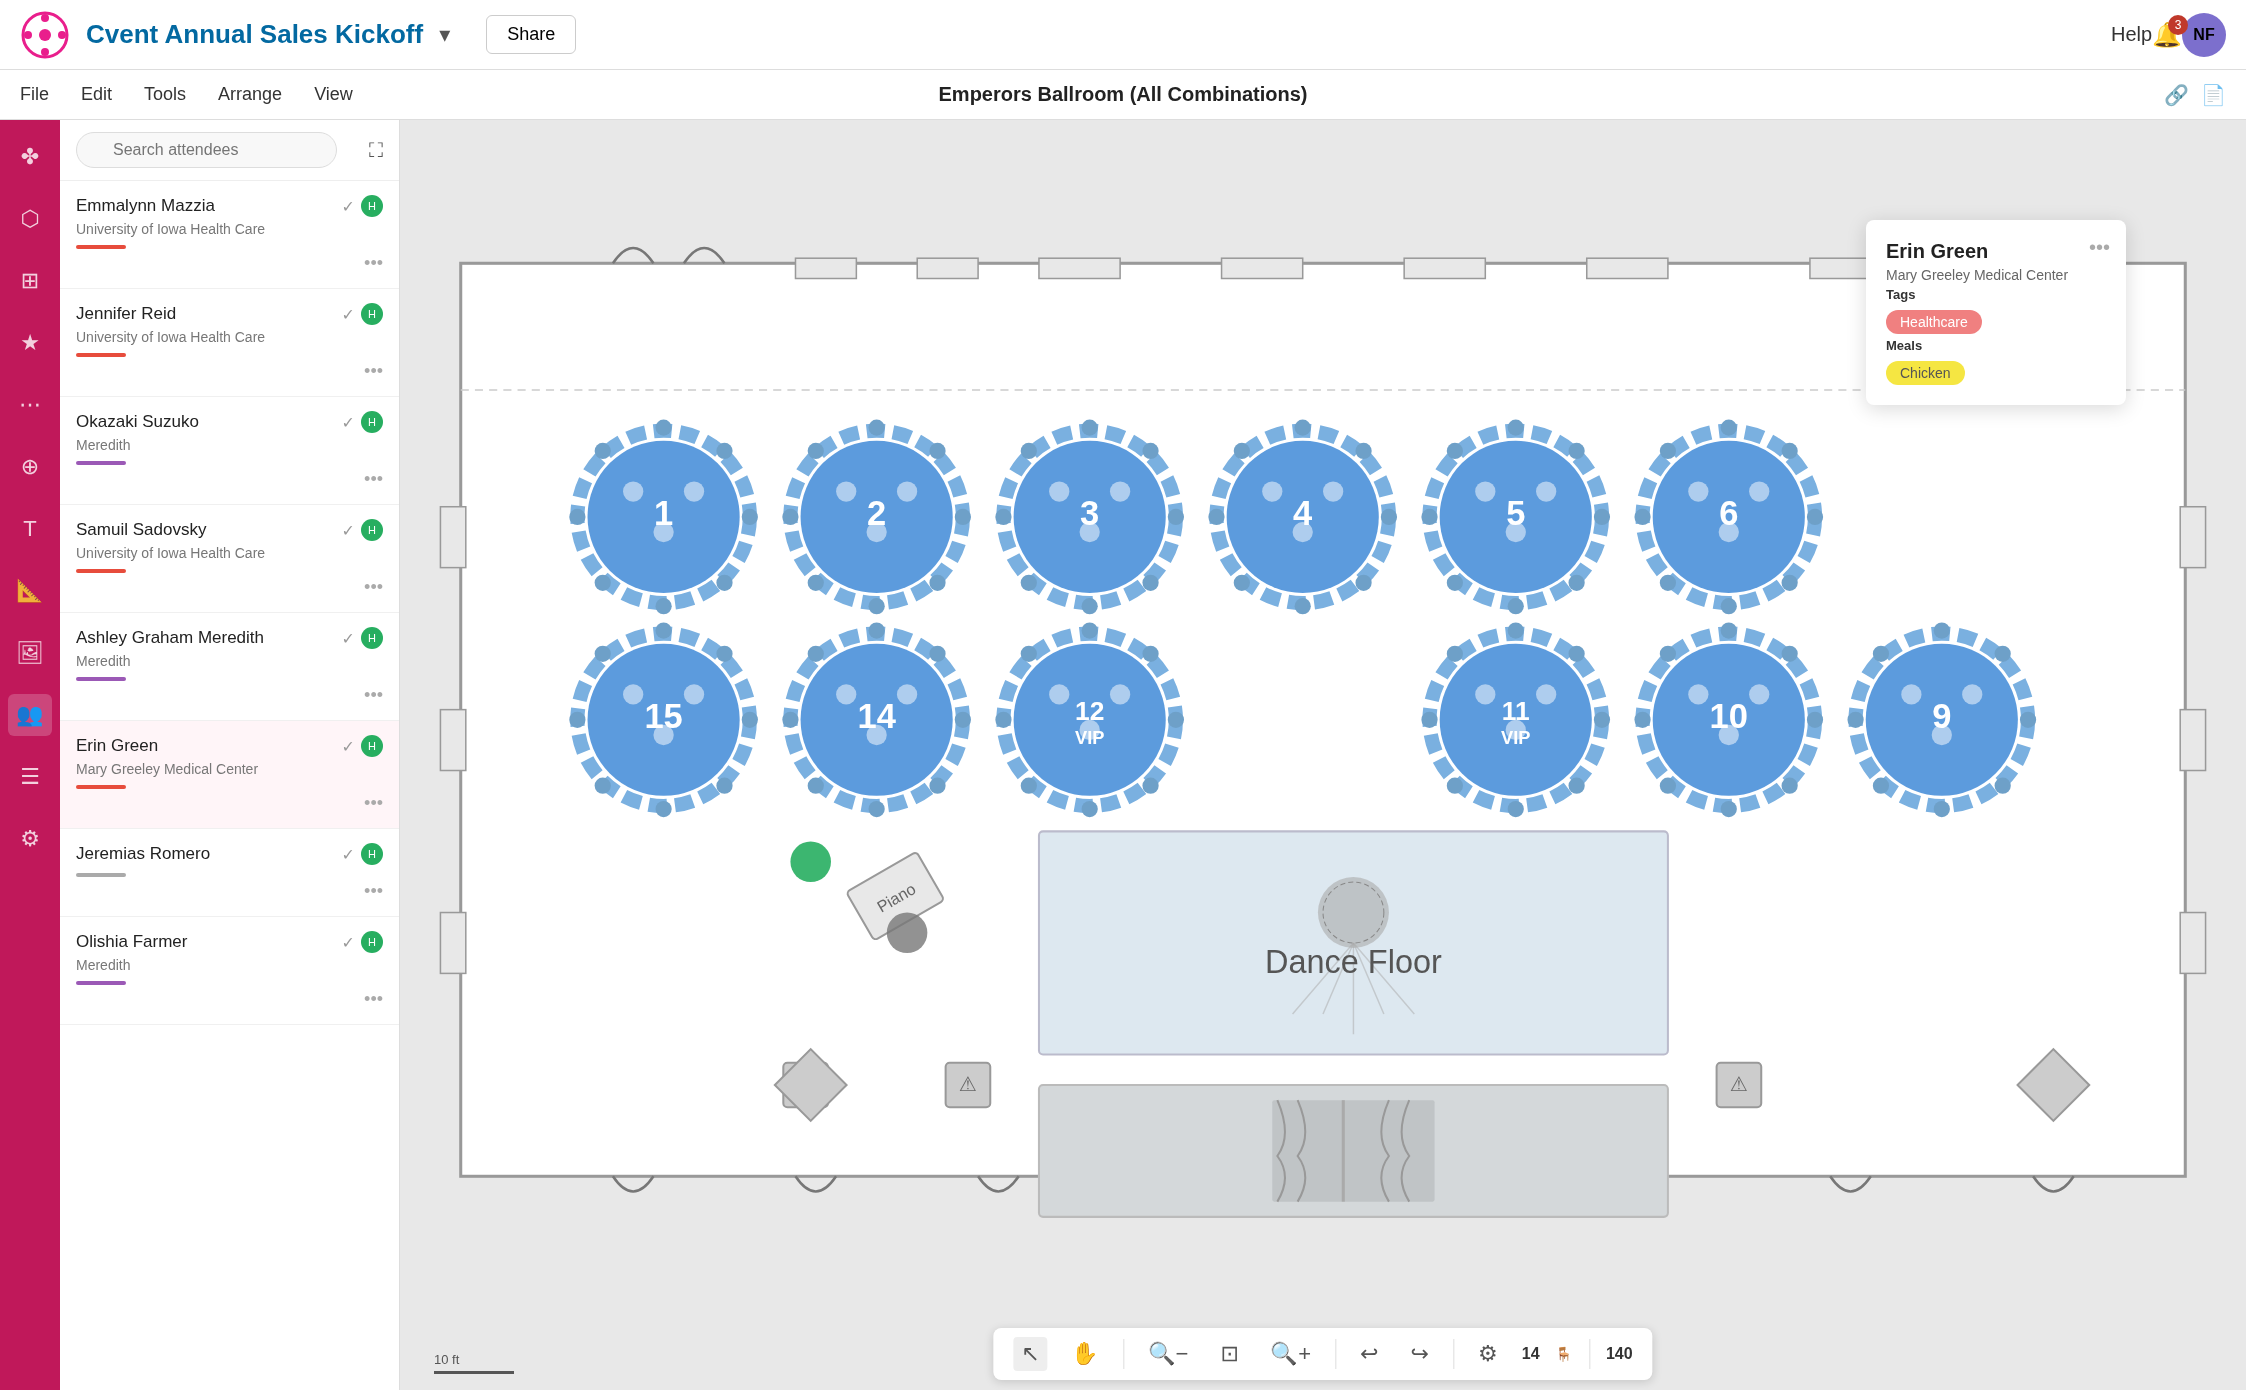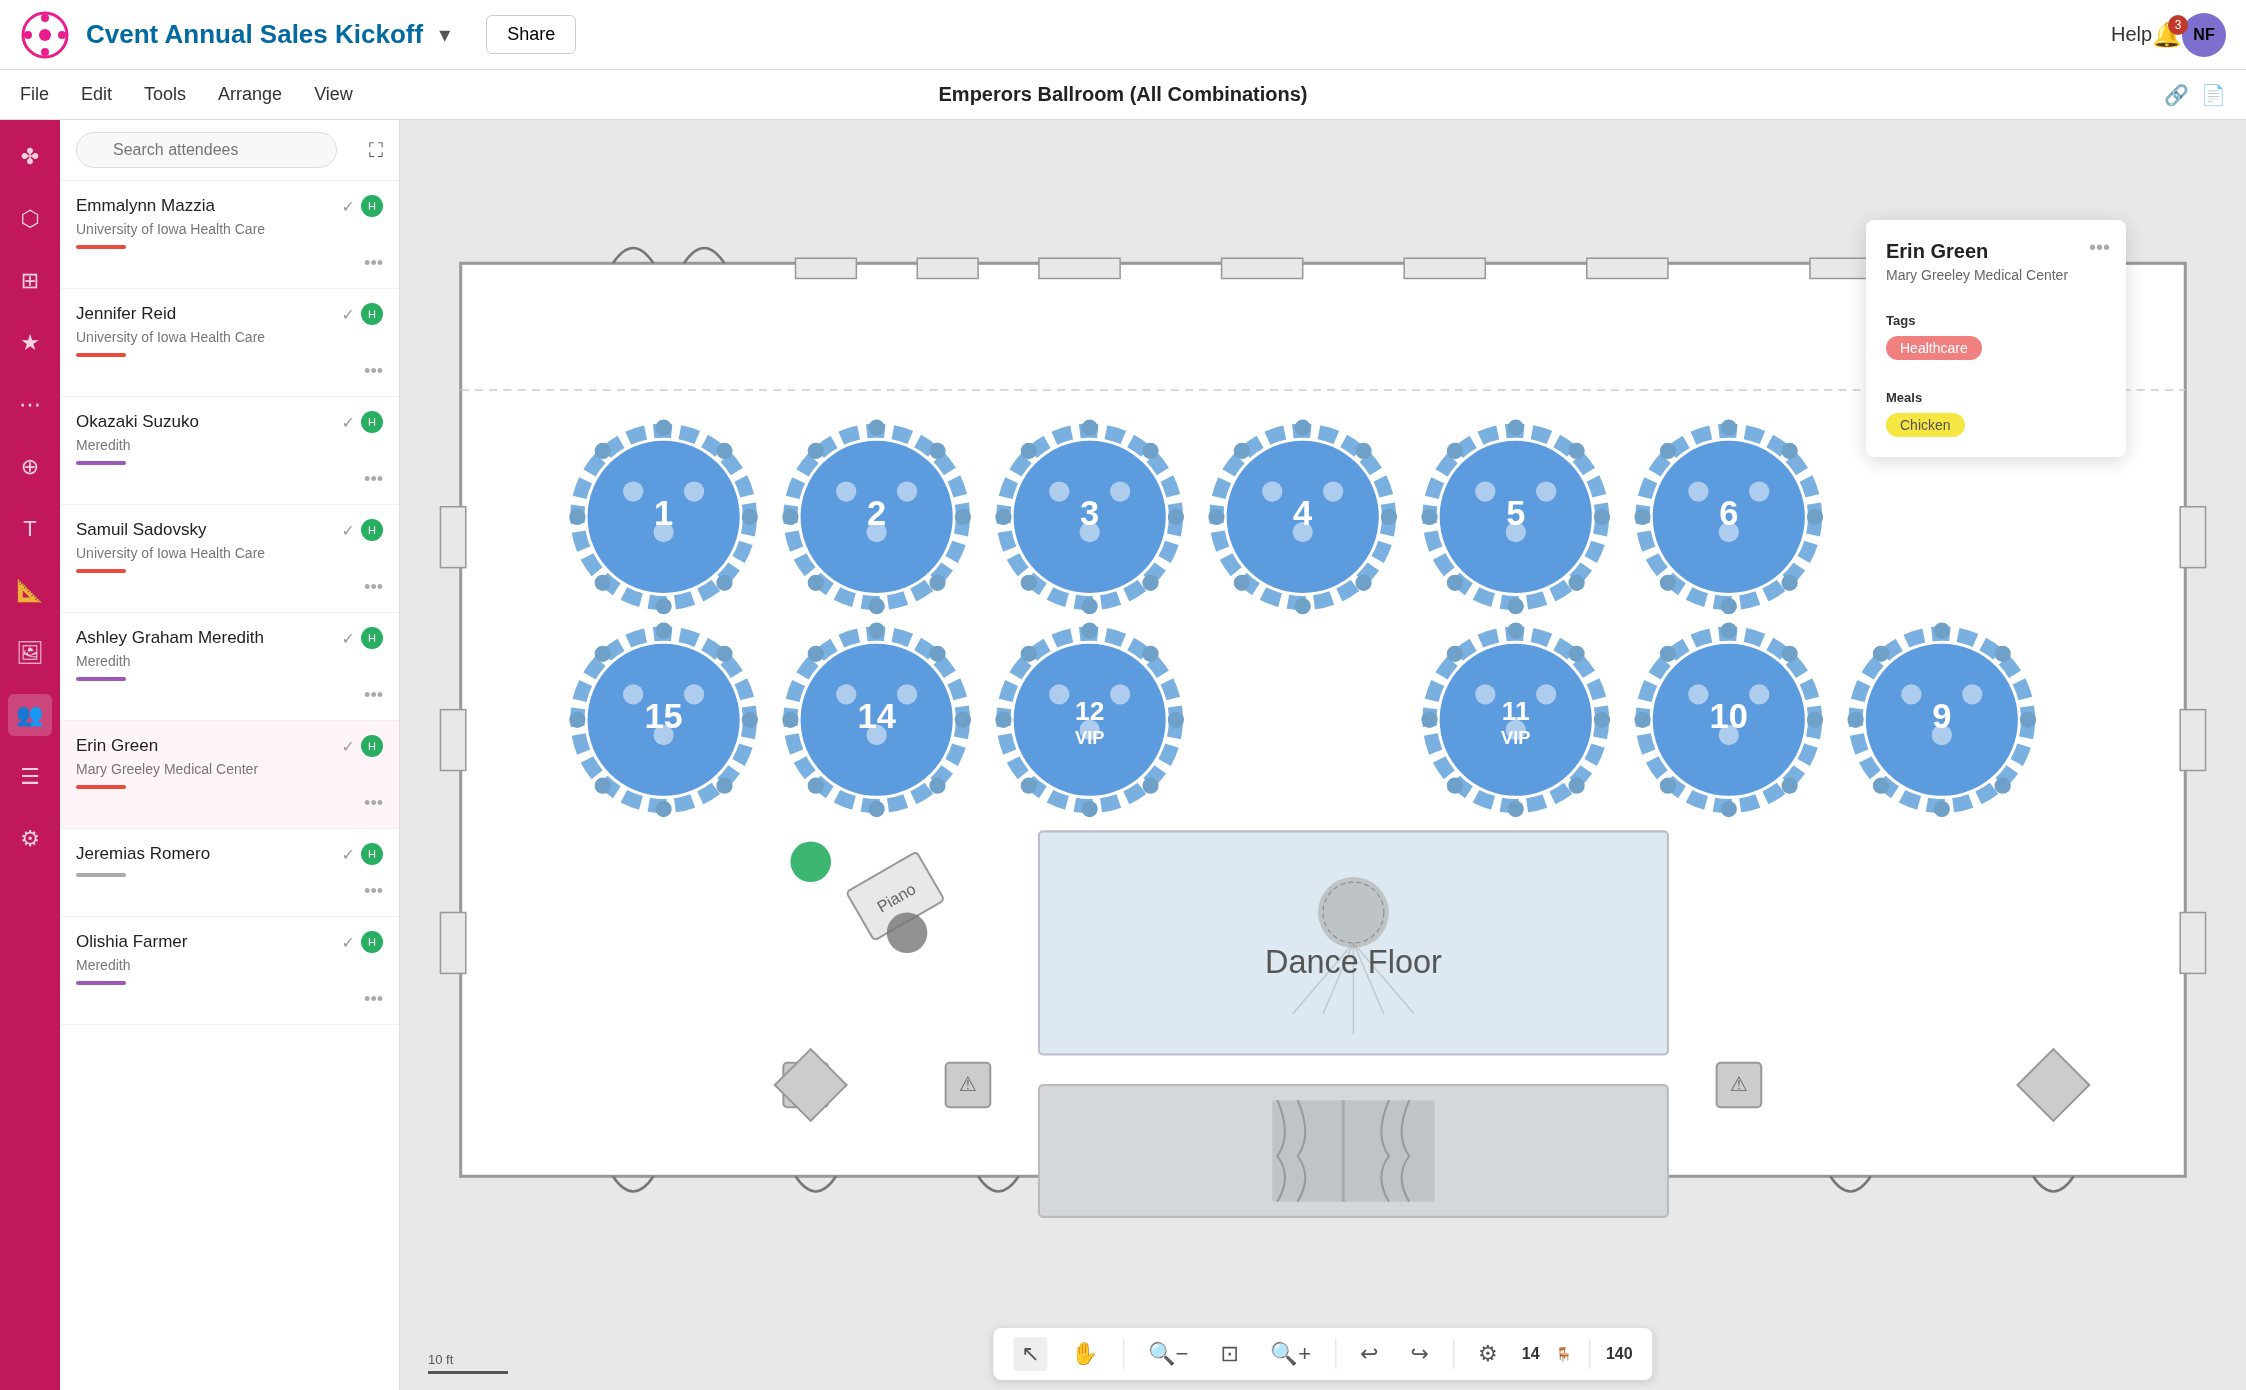--- a/index.html
+++ b/index.html
@@ -110,21 +110,21 @@
     }
 
     
     .popup-card {
       position: absolute; background: #fff; border-radius: 8px;
       box-shadow: 0 4px 20px rgba(0,0,0,0.15); padding: 20px;
       width: 260px; z-index: 200;
     }
     .popup-name { font-size: 20px; font-weight: 700; color: #222; }
     .popup-org { font-size: 14px; color: #666; margin-top: 4px; }
-    .popup-section-label { font-size: 13px; font-weight: 600; color: #333; margin-top: 30px; margin-bottom: 8px; }
+    .popup-section-label { font-size: 13px; font-weight: 600; color: #333; margin-top: 4px; margin-bottom: 8px; }
     .popup-tag {
       display: inline-block; padding: 4px 14px; border-radius: 16px;
       font-size: 14px; font-weight: 500;
     }
     .tag-healthcare { background: #f08080; color: #fff; }
     .tag-chicken { background: #f5e642; color: #555; }
     .popup-dots { position: absolute; top: 16px; right: 16px; color: #aaa; font-size: 20px; cursor: pointer; }
 
     
     .bottom-toolbar {
@@ -133,21 +133,21 @@
       display: flex; align-items: center; padding: 8px 20px; gap: 16px; height: 52px;
     }
     .toolbar-btn { font-size: 22px; color: #555; cursor: pointer; padding: 4px 8px; border-radius: 4px; }
     .toolbar-btn.active { background: #eee; }
     .toolbar-divider { width: 1px; height: 30px; background: #ddd; }
     .toolbar-count { font-size: 16px; color: #333; font-weight: 600; }
     .toolbar-label { font-size: 14px; color: #777; }
 
     
     .scale-bar {
-      position: absolute; bottom: 16px; left: 28px;
+      position: absolute; bottom: 16px; left: 34px;
       font-size: 13px; color: #555;
     }
     .scale-line {
       width: 80px; height: 3px; background: #555; margin-top: 4px;
     }
   </style>
 </head>
 <body>
 
 <div class="topbar">

